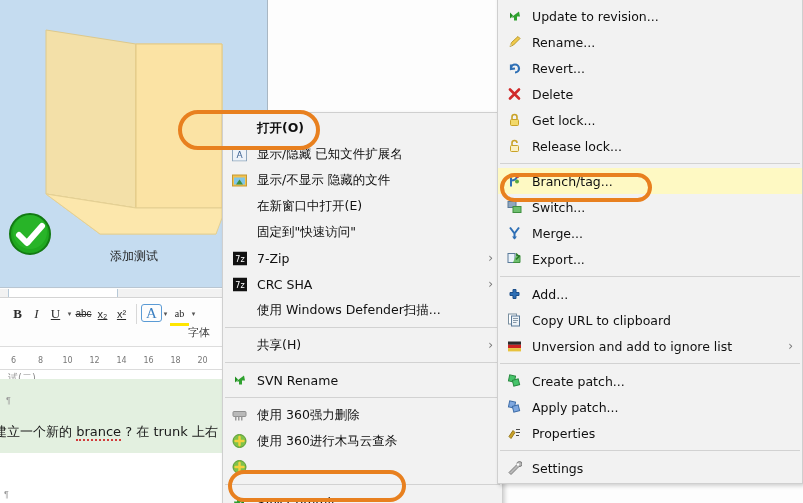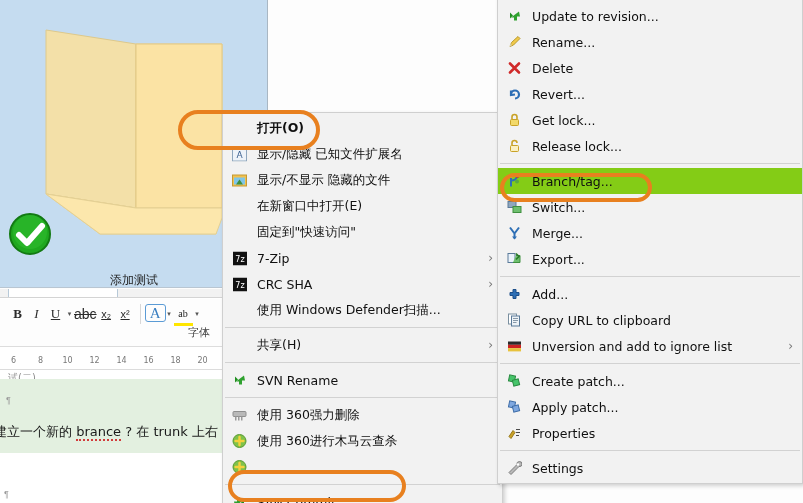--- a/index.html
+++ b/index.html
@@ -18,21 +18,20 @@
     border-right: 1px solid #a9b7c3;
     border-bottom: 1px solid #b9c6d2;
     overflow: hidden;
   }
   .folder-wrap { position: absolute; left: 40px; top: 22px; width: 190px; height: 220px; }
   .folder-svg { display:block; }
   .folder-label {
     position: absolute; left: 0; top: 248px; width: 268px;
     text-align: center; font-size: 12px; color: #1d1d1d;
     font-family: "DejaVu Sans", sans-serif;
-    margin-top: 24px;
   }
   .svn-check { position: absolute; left: 8px; top: 212px; width: 44px; height: 44px; }
 
   
   .editor {
     position: absolute; left: 0; top: 289px; width: 224px; height: 214px;
     background: #ffffff; overflow: hidden;
     border-right: 1px solid #c6c6c6;
   }
   .ribbon-top-line { position:absolute; left:0; top:0; width:224px; height:9px; background:#f2f2f2; border-bottom:1px solid #d4d4d4;}
@@ -42,21 +41,21 @@
     background: #fdfdfd; border-bottom: 1px solid #ddd;
   }
   .fontrow { position:absolute; left:8px; top:4px; display:flex; align-items:center; gap:0px; }
   .fbtn {
     min-width: 19px; height: 21px; display:flex; align-items:center; justify-content:center;
     font-size: 13px; color:#2b2b2b; font-family:"Liberation Serif", serif;
   }
   .fbtn.b { font-weight: 700; }
   .fbtn.i { font-style: italic; font-family:"Liberation Serif", serif; }
   .fbtn.u { text-decoration: underline; }
-  .fbtn.strike { font-size: 14px; text-decoration: line-through; font-family:"Liberation Sans", sans-serif;}
+  .fbtn.strike { font-size: 10px; text-decoration: line-through; font-family:"Liberation Sans", sans-serif;}
   .caret { font-size: 7px; color:#555; width:9px; text-align:center; }
   .sub { font-size: 11px; font-family:"Liberation Sans", sans-serif;text-decoration:underline; }
   .divider-v { width:1px; height:20px; background:#d8d8d8; margin:0 5px; }
   .abig { color:#3a7fc1; font-size: 15px; font-family:"Liberation Serif", serif; position:relative; }
   .abig::after{ content:""; position:absolute; left:-1px; right:-1px; top:1px; bottom:2px; border:1px solid #5b9bd5; border-radius:3px; }
   .hilite { position:relative; font-size:10px; color:#222; }
   .hilite::after{content:""; position:absolute; left:0; right:0; bottom:-2px; height:3px; background:#ffe600;}
   .group-label { position:absolute; left:0; top:26px; width:210px; text-align:right; font-size:11px; color:#444; font-family:"DejaVu Sans", sans-serif;}
   .ruler {
     position: absolute; left: 0; top: 62px; width: 224px; height: 19px;
@@ -95,21 +94,21 @@
     position: relative;
     height: 26px;
     display: flex;
     align-items: center;
     padding-left: 34px;
     padding-right: 16px;
     white-space: nowrap;
     cursor: default;
   }
   .mi.bold { font-weight: 700; }
-  .mi.hl { background: #84cc16; }
+  .mi.hl { background: #fef9c3; }
   .mi .ico {
     position: absolute; left: 8px; top: 50%; transform: translateY(-50%);
     width: 17px; height: 17px; display:flex; align-items:center; justify-content:center;
   }
   .mi .arrow {
     position: absolute; right: 9px; top: 50%; transform: translateY(-50%);
     font-size: 12px; color: #777; font-family:"DejaVu Sans", sans-serif;
   }
   .sep { height: 1px; background: #d2d2d2; margin: 4px 2px 4px 2px; }
 
@@ -344,34 +343,34 @@
             <path d="M3 12 L4.5 8 L11 2 L13 4 L6.5 10.5 Z" fill="#f0c94a" stroke="#b99a2e"></path>
             <path d="M3 12 L4.5 11 L4 8.5 Z" fill="#e8e8e8"></path>
           </svg>
       </span>
       <span>Rename...</span>
     </div>
 
     <div class="mi">
       <span class="ico">
         <svg width="15" height="15" viewBox="0 0 15 15">
-            <path d="M3 3 L12 12 M12 3 L3 12" stroke="#d02a2a" stroke-width="2.6" stroke-linecap="round"></path>
-          </svg>
-      </span>
-      <span>Delete</span>
-    </div>
-
-    <div class="mi">
-      <span class="ico">
-        <svg width="15" height="15" viewBox="0 0 15 15">
             <path d="M4 8 A4 4 0 1 1 8 12" fill="none" stroke="#2e6fb5" stroke-width="2.2"></path>
             <path d="M4 4 L4 8.5 L8 8" fill="none" stroke="#2e6fb5" stroke-width="2.2"></path>
           </svg>
       </span>
       <span>Revert...</span>
+    </div>
+
+    <div class="mi">
+      <span class="ico">
+        <svg width="15" height="15" viewBox="0 0 15 15">
+            <path d="M3 3 L12 12 M12 3 L3 12" stroke="#d02a2a" stroke-width="2.6" stroke-linecap="round"></path>
+          </svg>
+      </span>
+      <span>Delete</span>
     </div>
 
 
     <div class="mi">
       <span class="ico">
         <svg width="15" height="15" viewBox="0 0 15 15">
             <path d="M5 7 L5 4.5 A2.5 2.5 0 0 1 10 4.5 L10 7" fill="none" stroke="#c9a227" stroke-width="1.6"></path>
             <rect x="3.5" y="7" width="8" height="6" rx="1" fill="#f2d96a" stroke="#c9a227"></rect>
           </svg>
       </span>

